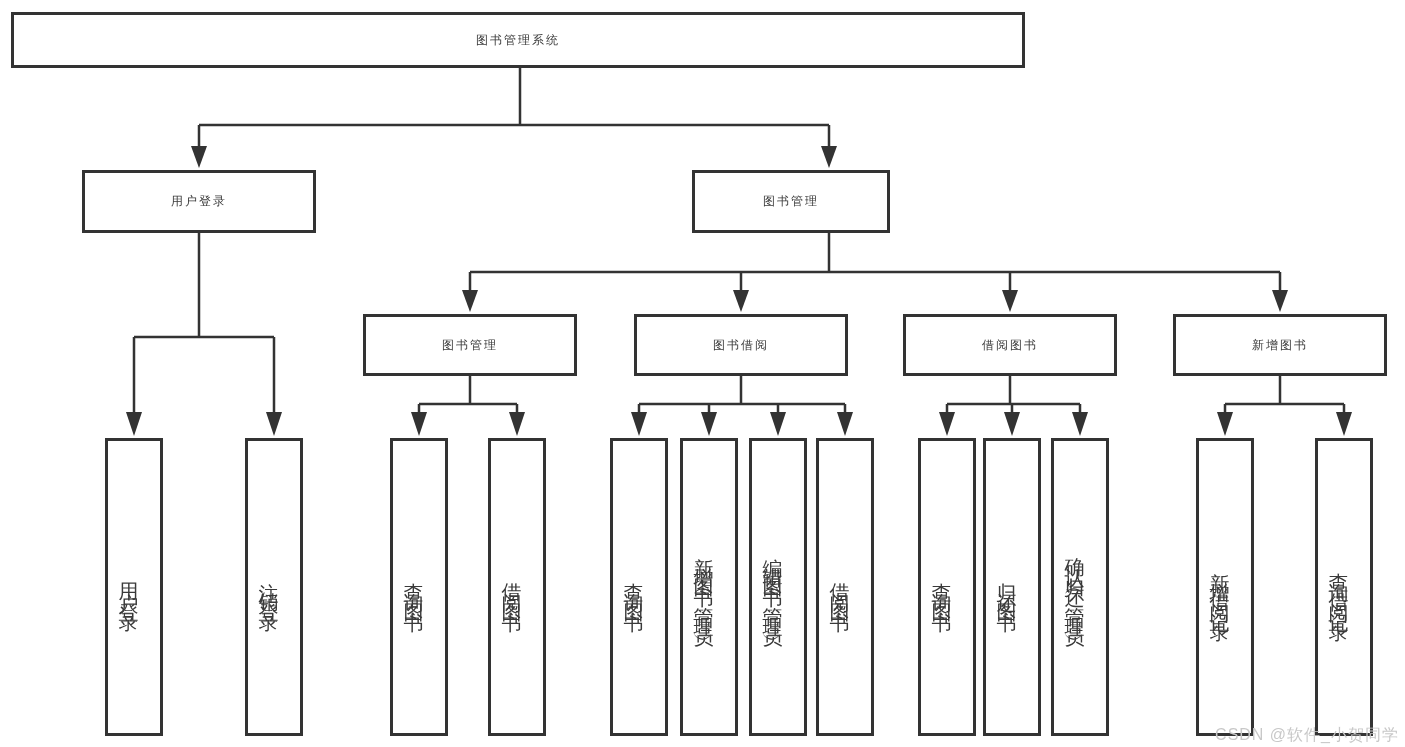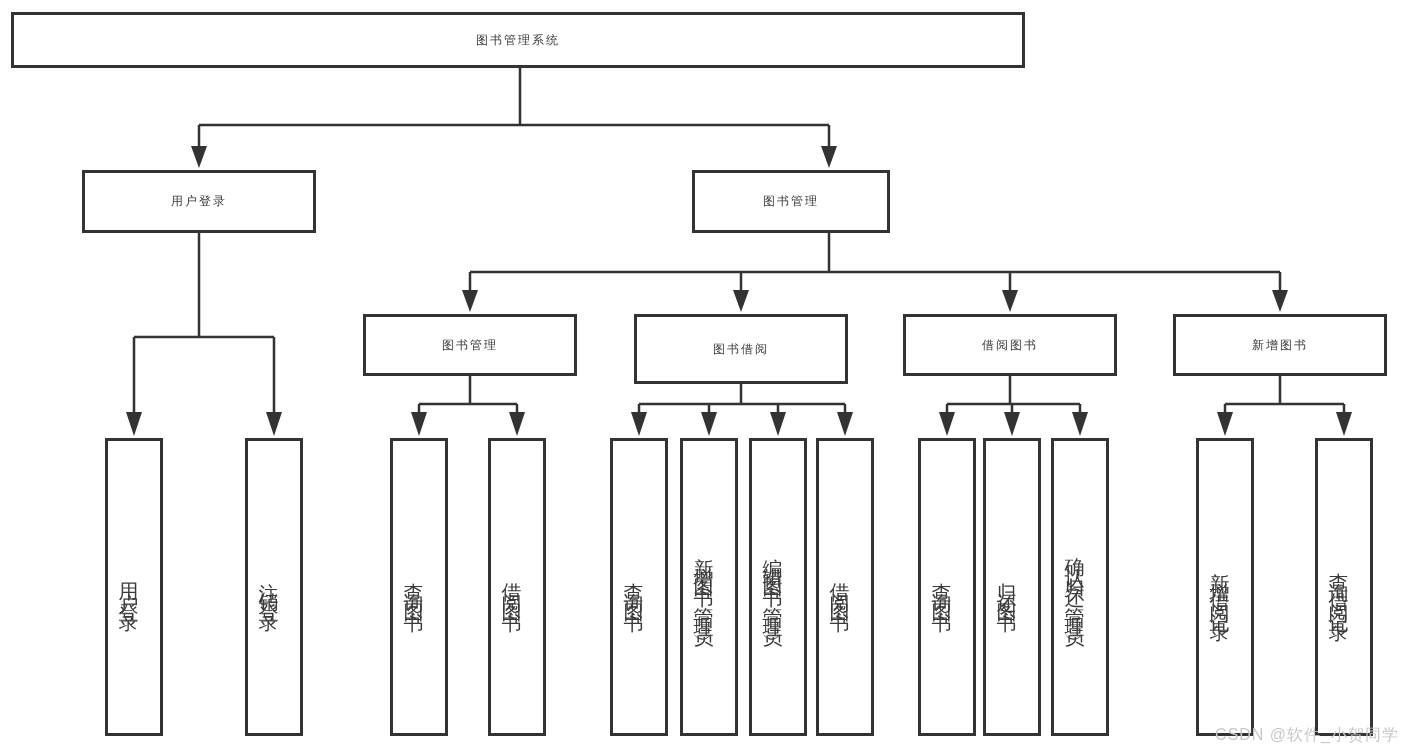--- a/index.html
+++ b/index.html
@@ -103,21 +103,21 @@
   <div class="node h-node" style="left:82px;top:170px;width:234px;height:63px">
     <span>用户登录</span>
   </div>
   <div class="node h-node" style="left:692px;top:170px;width:198px;height:63px">
     <span>图书管理</span>
   </div>
 
   <div class="node h-node" style="left:363px;top:314px;width:214px;height:62px">
     <span>图书管理</span>
   </div>
-  <div class="node h-node" style="left:634px;top:314px;width:214px;height:70px">
+  <div class="node h-node" style="left:634px;top:314px;width:214px;height:62px">
     <span>图书借阅</span>
   </div>
   <div class="node h-node" style="left:903px;top:314px;width:214px;height:62px">
     <span>借阅图书</span>
   </div>
   <div class="node h-node" style="left:1173px;top:314px;width:214px;height:62px">
     <span>新增图书</span>
   </div>
 
   <div class="node leaf" style="left:105px;top:438px;width:58px;height:298px">

